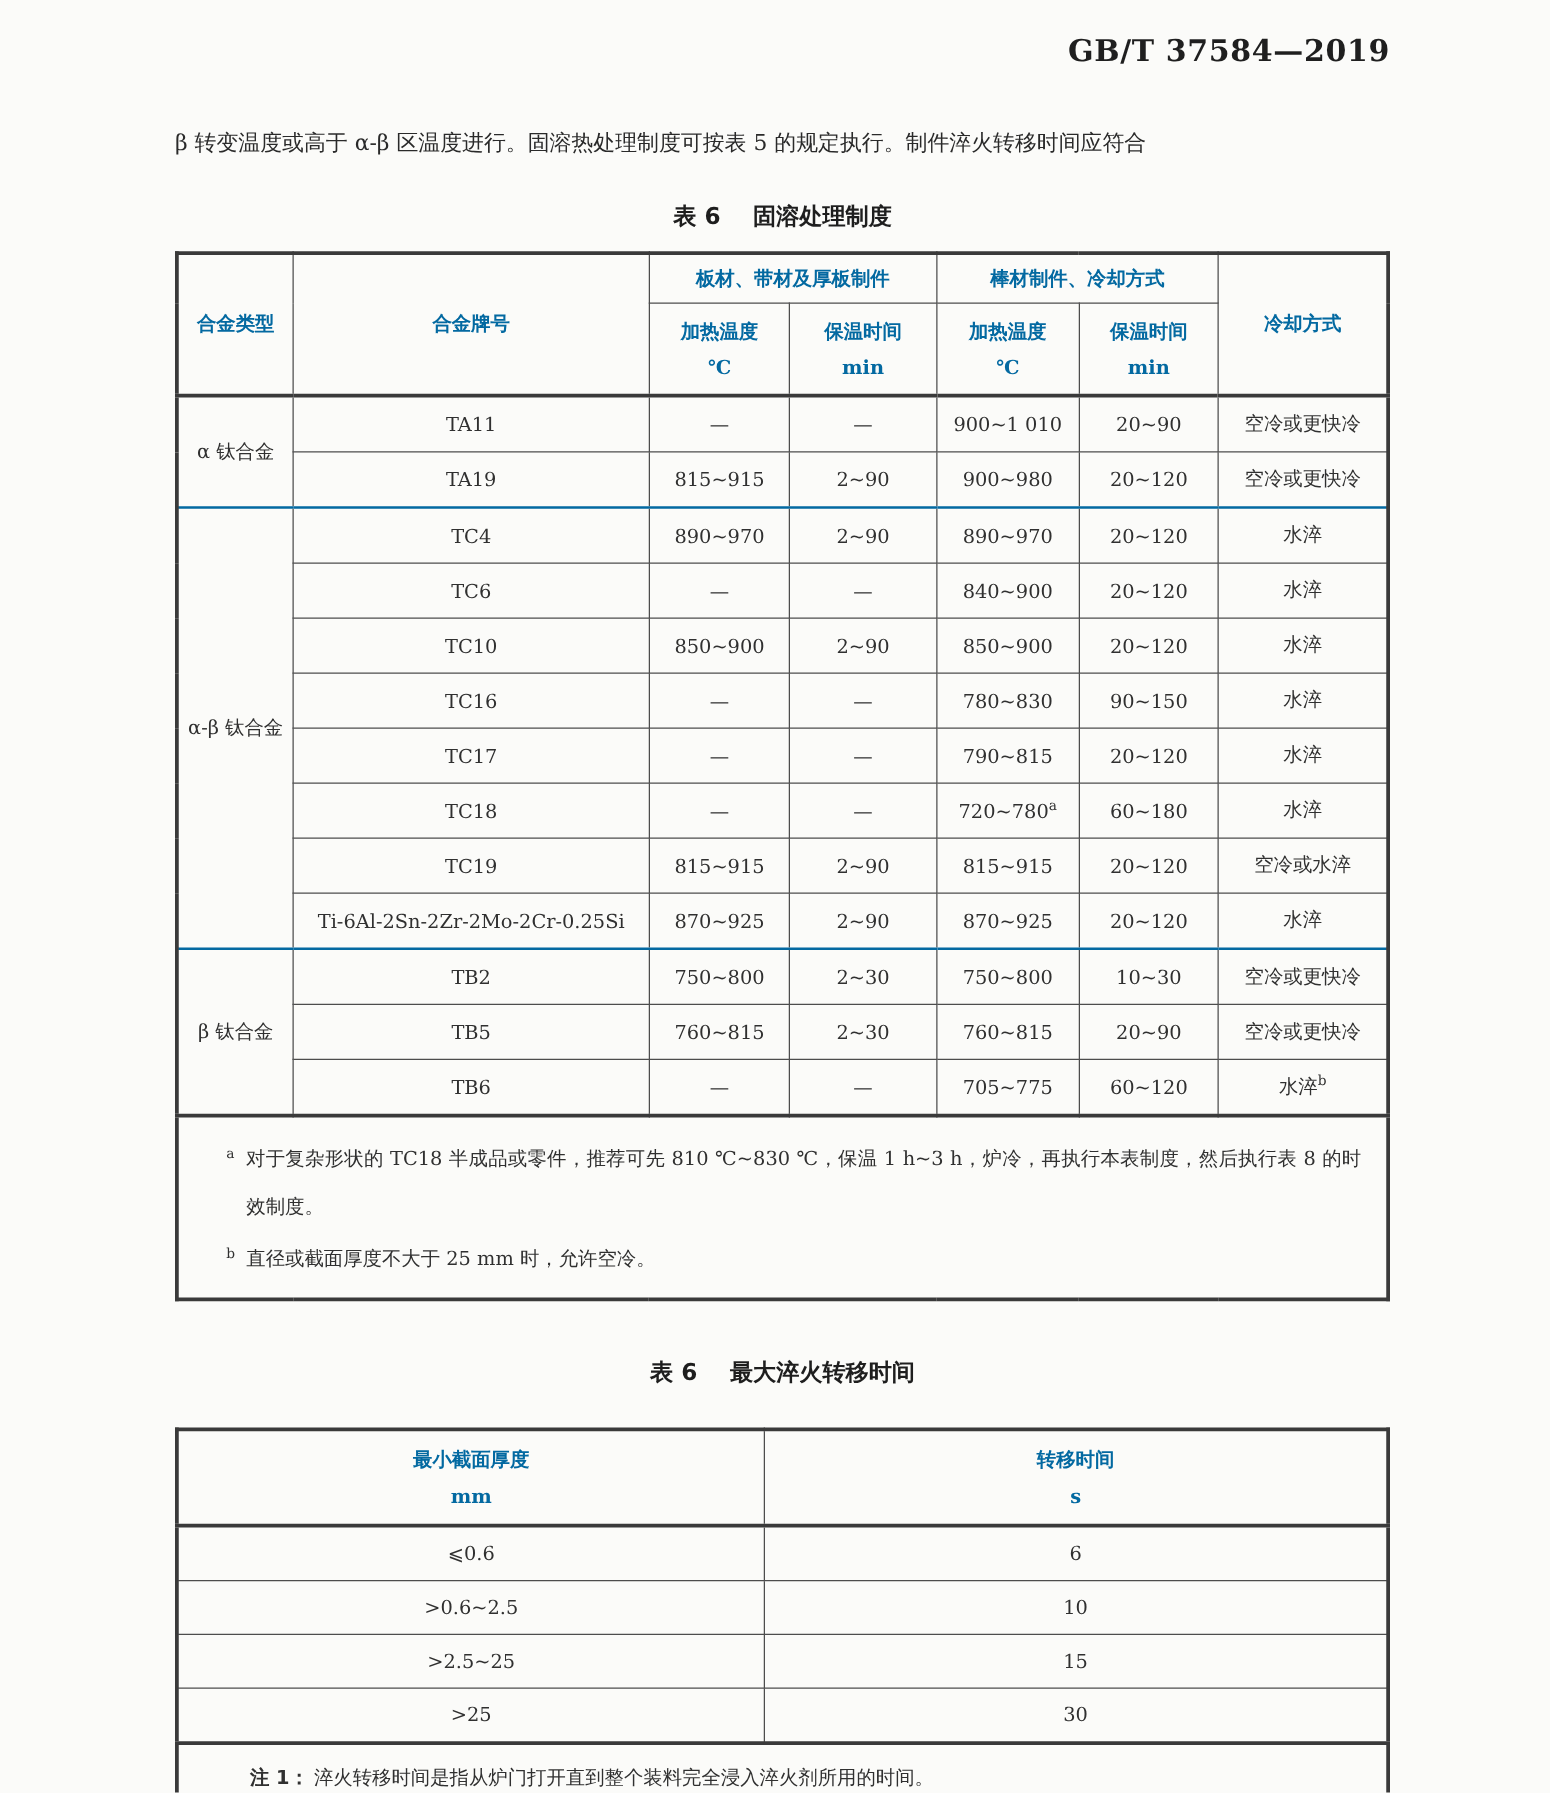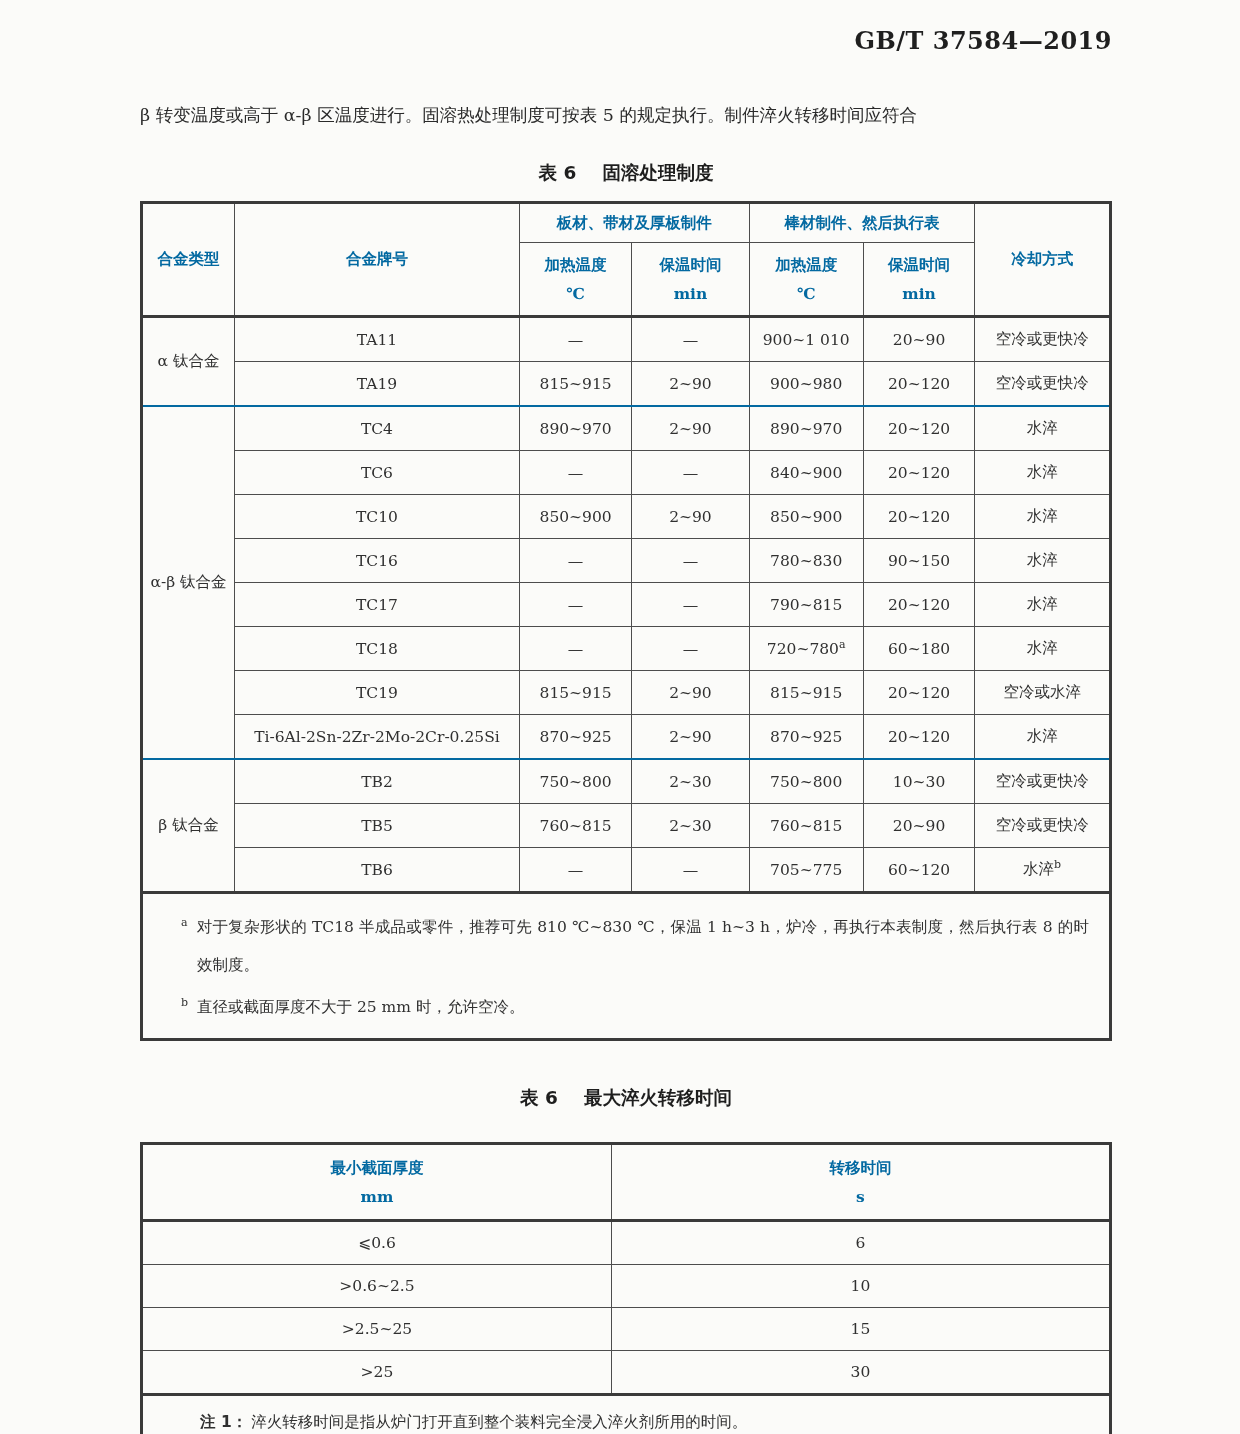--- a/index.html
+++ b/index.html
@@ -110,21 +110,21 @@
         <col style="width:12.1%">
         <col style="width:11.8%">
         <col style="width:11.5%">
         <col style="width:14.0%">
     </colgroup>
     <thead>
       <tr class="spanner-row">
         <th rowspan="2" class="tall">合金类型</th>
         <th rowspan="2" class="tall">合金牌号</th>
         <th colspan="2">板材、带材及厚板制件</th>
-        <th colspan="2">棒材制件、然后执行表</th>
+        <th colspan="2">棒材制件、冷却方式</th>
         <th rowspan="2" class="tall">冷却方式</th>
       </tr>
       <tr class="sub-row">
         <th class="hdr2">
             <div>加热温度</div>
             <div>℃</div>
           </th>
         <th class="hdr2">
             <div>保温时间</div>
             <div>min</div>

